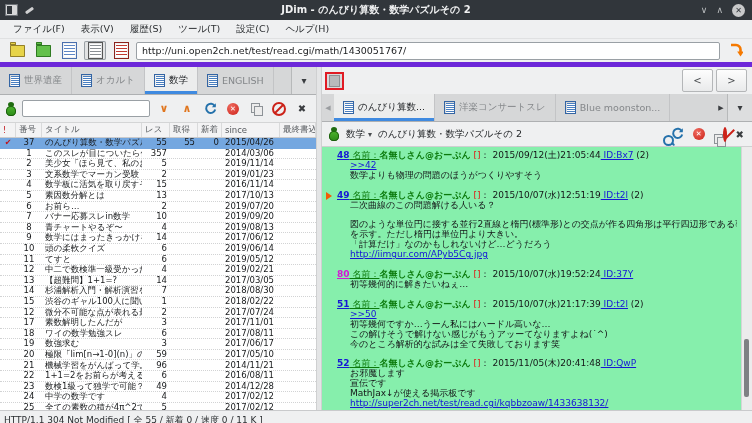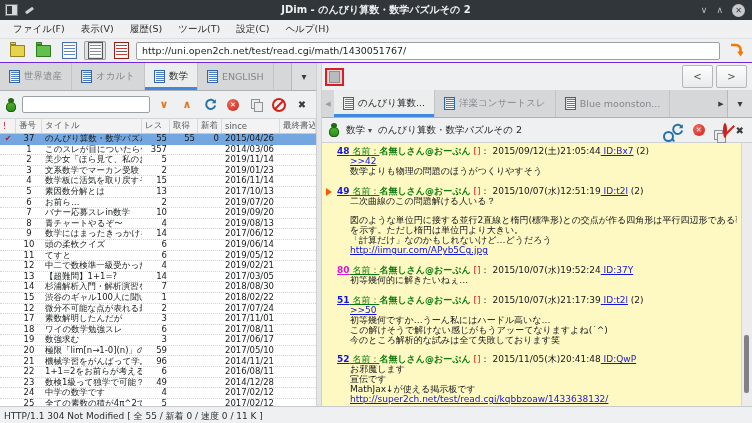--- a/index.html
+++ b/index.html
@@ -17,21 +17,21 @@
   .winbtns{margin-left:auto;display:flex;align-items:center;gap:9px;padding-right:7px;z-index:2;}
   .winbtns .wb{color:#bdc0c2;font-size:9px;line-height:9px;cursor:default;}
   .winbtns .wclose{width:13px;height:13px;border-radius:50%;background:#c8c9ca;color:#31363b;
        font-size:8px;display:flex;align-items:center;justify-content:center;font-weight:bold;}
   
   .menubar{height:18px;background:#eff0f1;display:flex;align-items:flex-end;padding-left:6px;gap:2px;
        border-bottom:1px solid #e0e1e2;}
   .menuitem{padding:2px 7px;font-size:9.5px;color:#2b2e31;}
   
   .toolbar{height:23px;background:#eff0f1;display:flex;align-items:center;padding:0 6px;gap:4px;
-       border-bottom:1px solid #6d28d9;}
+       border-bottom:5px solid #6d28d9;}
   .tbtn{width:22px;height:19px;display:flex;align-items:center;justify-content:center;border-radius:2px;}
   .tbtn.pressed{background:#e2e3e4;box-shadow:inset 0 0 0 1px #9aa0a5;}
   .urlbox{flex:1;height:16px;background:#fff;border:1px solid #9aa0a5;border-radius:2px;
        font-size:9.5px;padding:0 5px;color:#1b1d1f;font-family:"DejaVu Sans",sans-serif;}
   
   .ico-folder{width:15px;height:12px;position:relative;border-radius:1px;}
   .ico-folder:before{content:"";position:absolute;left:0;top:-3px;width:6px;height:3px;border-radius:1px 1px 0 0;background:inherit;}
   .f-yellow{background:#e7d44a;box-shadow:inset 0 0 0 1px #93802a;}
   .f-yellow:before{box-shadow:inset 0 0 0 1px #93802a;}
   .f-green{background:#63c04b;box-shadow:inset 0 0 0 1px #2f7a22;}
@@ -112,21 +112,21 @@
   .navpair{margin-left:auto;display:flex;gap:3px;padding-right:2px;}
   .navbtn{width:29px;height:21px;border:1px solid #b4b6b8;border-radius:2px;background:linear-gradient(#fdfdfd,#e9eaeb);
        display:flex;align-items:center;justify-content:center;font-size:10px;color:#4a4d50;}
   
   .rtoolbar{height:24px;background:#eff0f1;border-bottom:1px solid #cfd0d1;display:flex;align-items:center;
        padding:0 6px;gap:6px;flex:none;}
   .boardsel{display:flex;align-items:center;gap:3px;font-size:9.5px;color:#232629;}
   .rtitle{font-size:9.5px;color:#232629;white-space:nowrap;overflow:hidden;text-overflow:ellipsis;flex:1;min-width:0;}
   .ricons{display:flex;align-items:center;gap:9px;padding-right:2px;}
   
-  .posts-wrap{flex:1;display:flex;min-height:0;background:#fef9c3;}
+  .posts-wrap{flex:1;display:flex;min-height:0;background:#86efac;}
   .posts{flex:1;overflow:hidden;padding:4px 4px 0 15px;font-size:9px;line-height:9.9px;color:#141618;}
   .post{position:relative;margin-bottom:10px;}
   .pmarker{position:absolute;left:-11px;top:1px;width:0;height:0;border-left:6px solid #f25c05;
        border-top:4px solid transparent;border-bottom:4px solid transparent;}
   .pnum{color:#1616d6;text-decoration:underline;font-weight:bold;}
   .pnum.visited{color:#d613d6;}
   .plabel{color:#0b7a0b;text-decoration:underline;}
   .pname{color:#0b7a0b;font-weight:bold;}
   .pmail{color:#e01414;}
   .pdate{color:#141618;}

